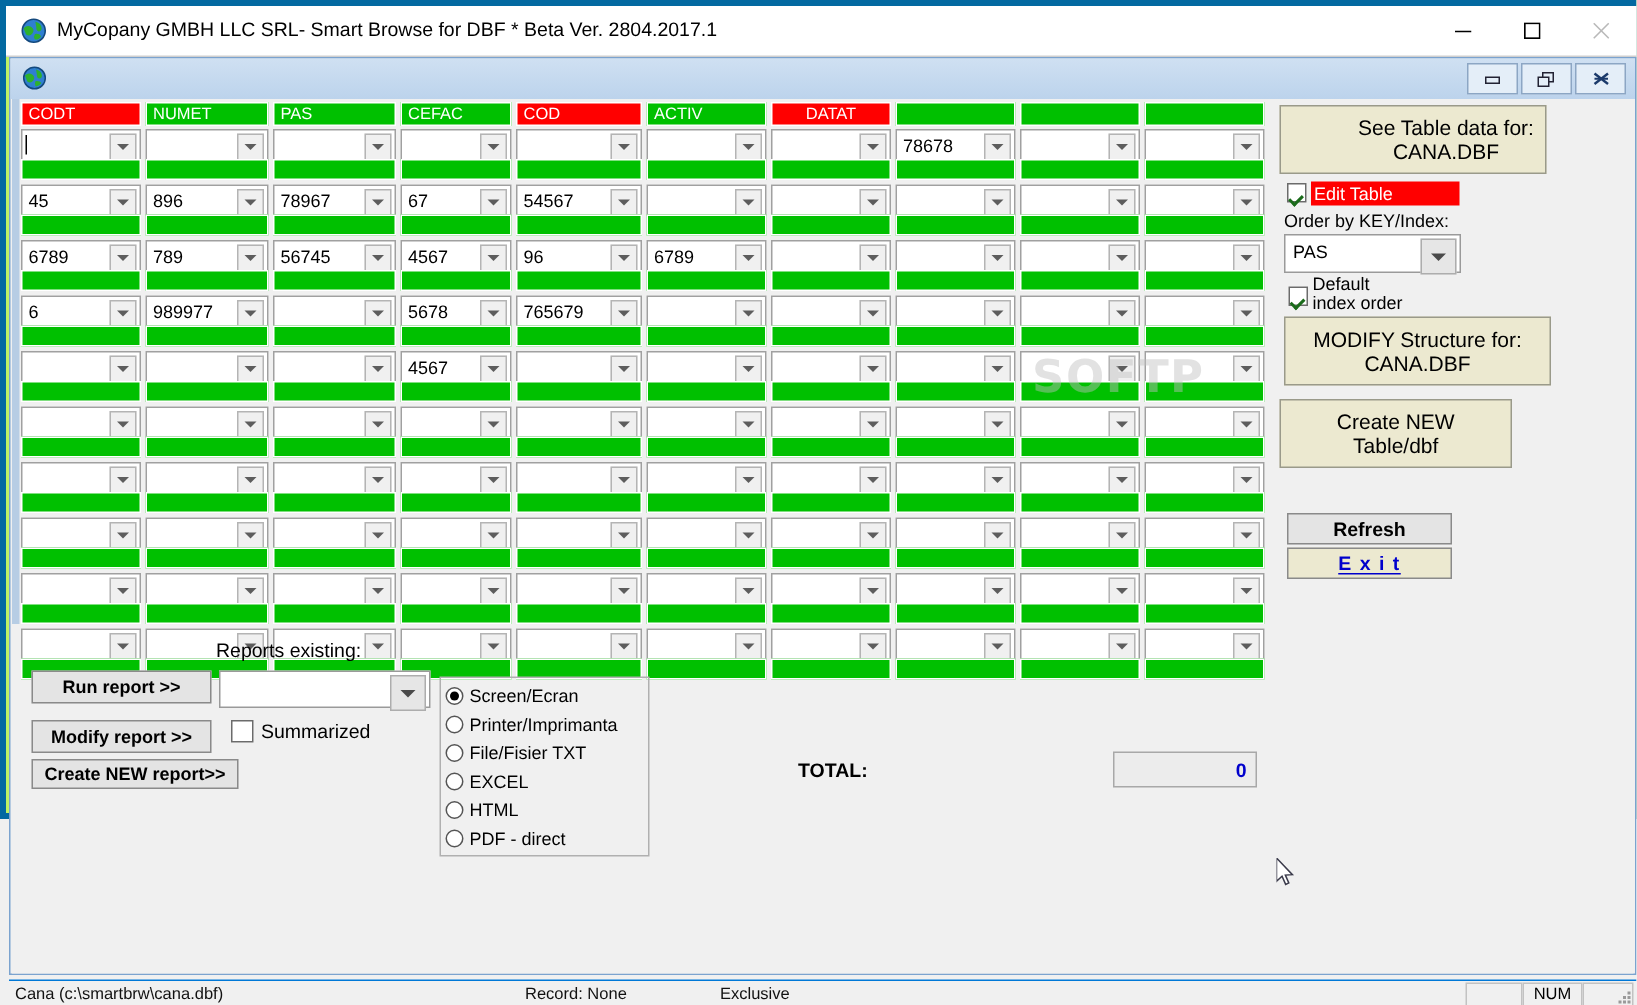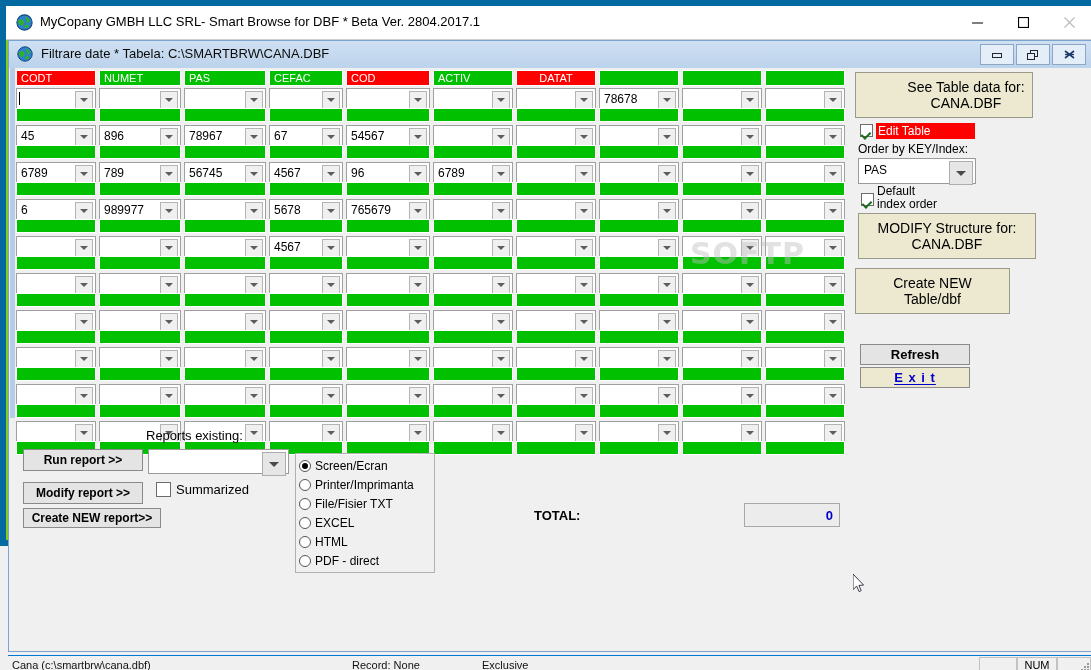--- a/index.html
+++ b/index.html
@@ -3,21 +3,21 @@
 <meta charset="utf-8">
 <style>
   html,body{margin:0;padding:0;}
   body{
     width:1091px;height:670px;overflow:hidden;
     font-family:"Liberation Sans","DejaVu Sans",sans-serif;
     font-size:12px;background:#f0f0f0;color:#000;
     -webkit-font-smoothing:none;
   }
   .app{position:relative;width:1091px;height:546px;box-sizing:border-box;
-       border:6px solid #0369a1;background:#84cc16;}
+       border:4px solid #0369a1;background:#bef264;}
 
   
   .titlebar{position:absolute;left:0;top:0;width:1089px;height:33px;background:#ffffff;
             border-bottom:1px solid #cfcfcf;}
   .tb-icon{position:absolute;left:10px;top:8px;width:17px;height:17px;}
   .tb-title{position:absolute;left:34px;top:8px;font-size:13px;color:#000;white-space:nowrap;}
   .tb-btn{position:absolute;top:0;width:46px;height:32px;cursor:default;}
   .tb-min{left:948px;}
   .tb-max{left:994px;}
   .tb-close{left:1040px;}
@@ -161,21 +161,20 @@
   <div class="child">
 
     <div class="child-tb">
       <svg class="ct-icon" viewBox="0 0 16 16">
         <circle cx="8" cy="8" r="7.2" fill="#2f7fd0"></circle>
         <path d="M1.6 6.4 Q4 4 6.4 5.6 Q8.8 7.2 7.2 9.6 Q5.6 12 3.2 10.4 Z" fill="#2db12d"></path>
         <path d="M9 2.4 Q12 3 12.8 5.6 Q13.4 8 11.2 8.4 Q9.4 8 9.6 5.6 Z" fill="#2db12d"></path>
         <path d="M8.8 10 Q11.6 9.6 12.6 11.4 Q11 14 8.6 13.4 Q7.6 11.6 8.8 10 Z" fill="#2db12d"></path>
         <circle cx="8" cy="8" r="7.2" fill="none" stroke="#14497d" stroke-width="1"></circle>
       </svg>
-      <div class="ct-title">Filtrare date * Tabela: C:\SMARTBRW\CANA.DBF</div>
       <div class="ct-btns">
         <div class="ct-btn">
           <svg class="mini" width="14" height="11" viewBox="0 0 14 11">
             <rect x="2.5" y="4.5" width="9" height="4" fill="none" stroke="#223" stroke-width="1"></rect>
           </svg>
         </div>
         <div class="ct-btn">
           <svg class="mini" width="14" height="12" viewBox="0 0 14 12">
             <rect x="4.5" y="1.5" width="7" height="6" fill="none" stroke="#223" stroke-width="1"></rect>
             <rect x="1.5" y="4.5" width="7" height="6" fill="#e4eef8" stroke="#223" stroke-width="1"></rect>

